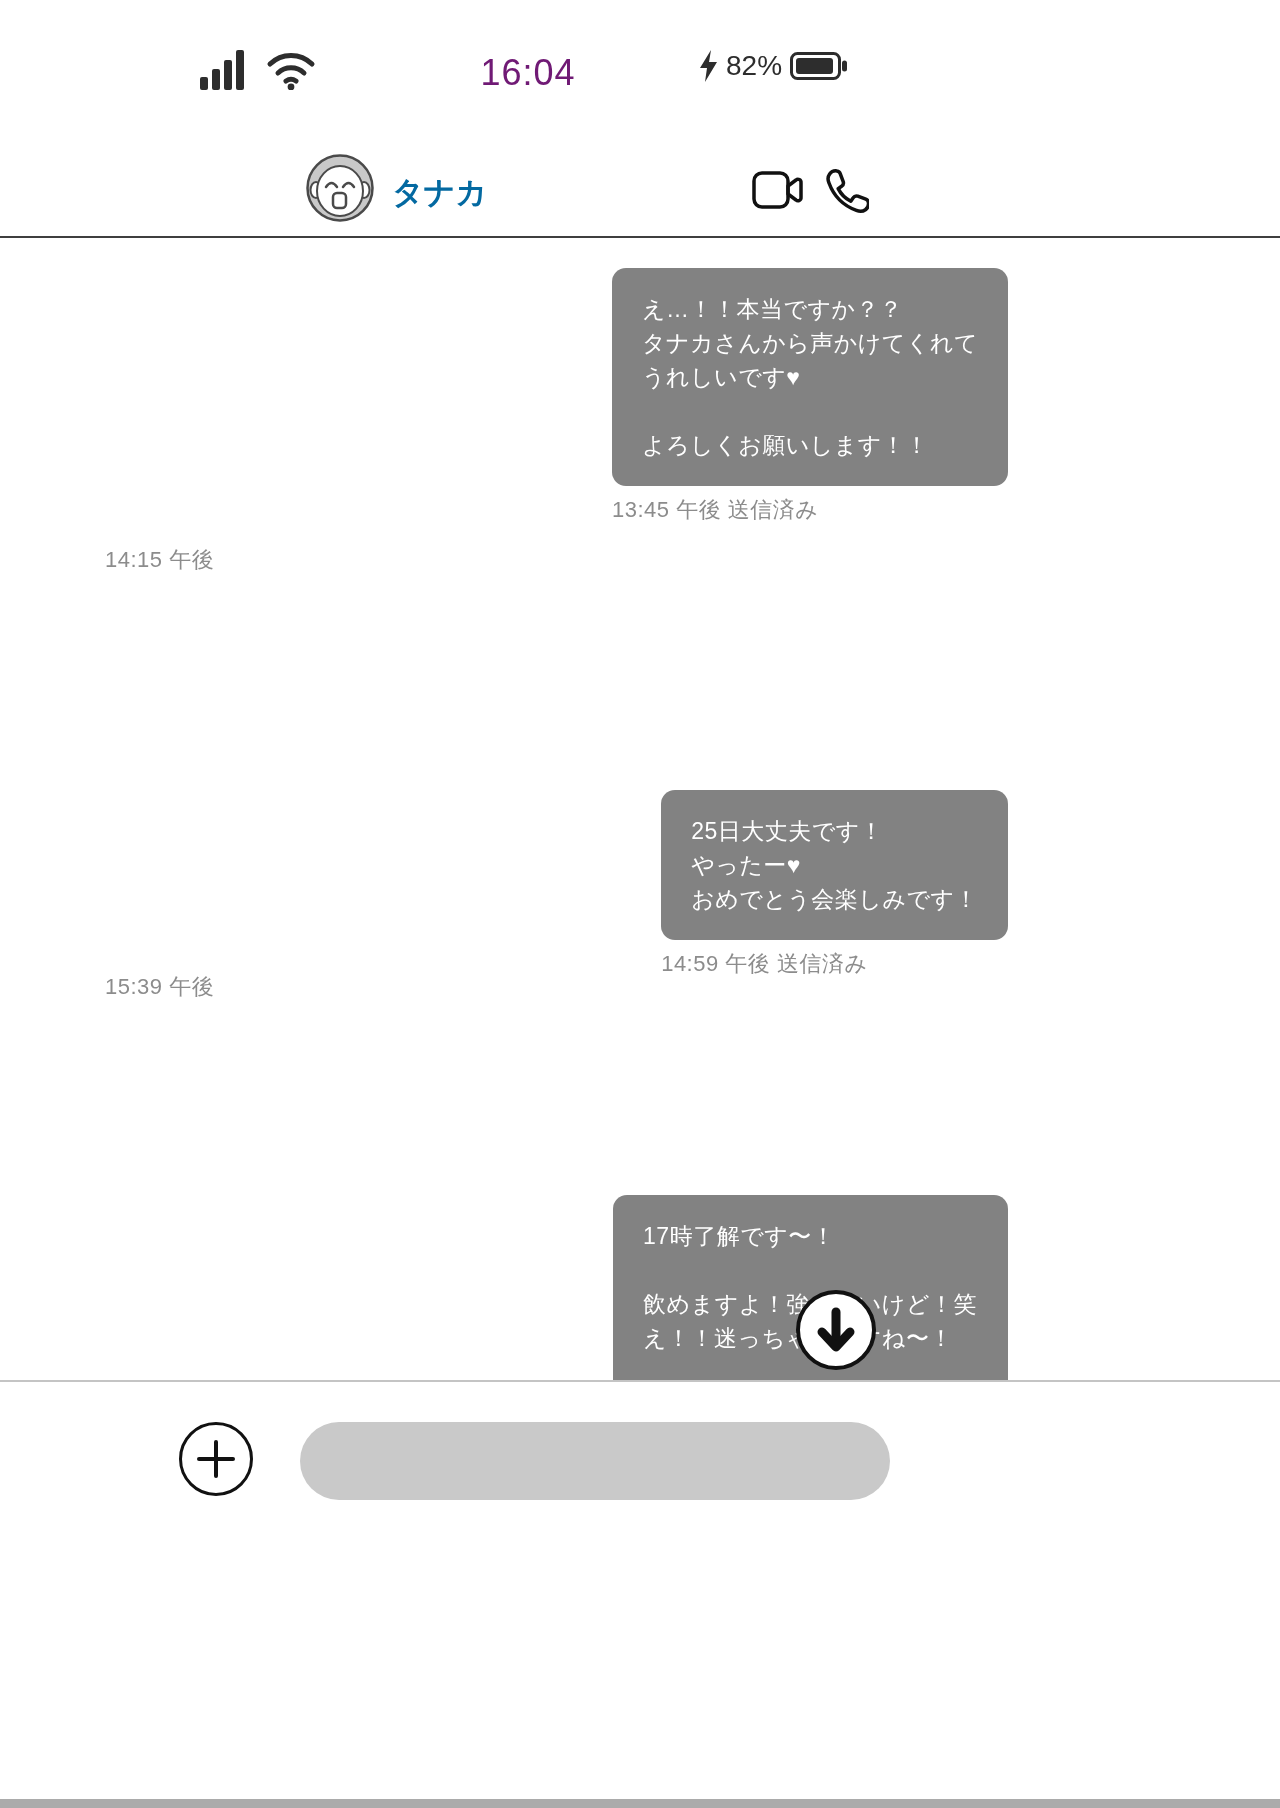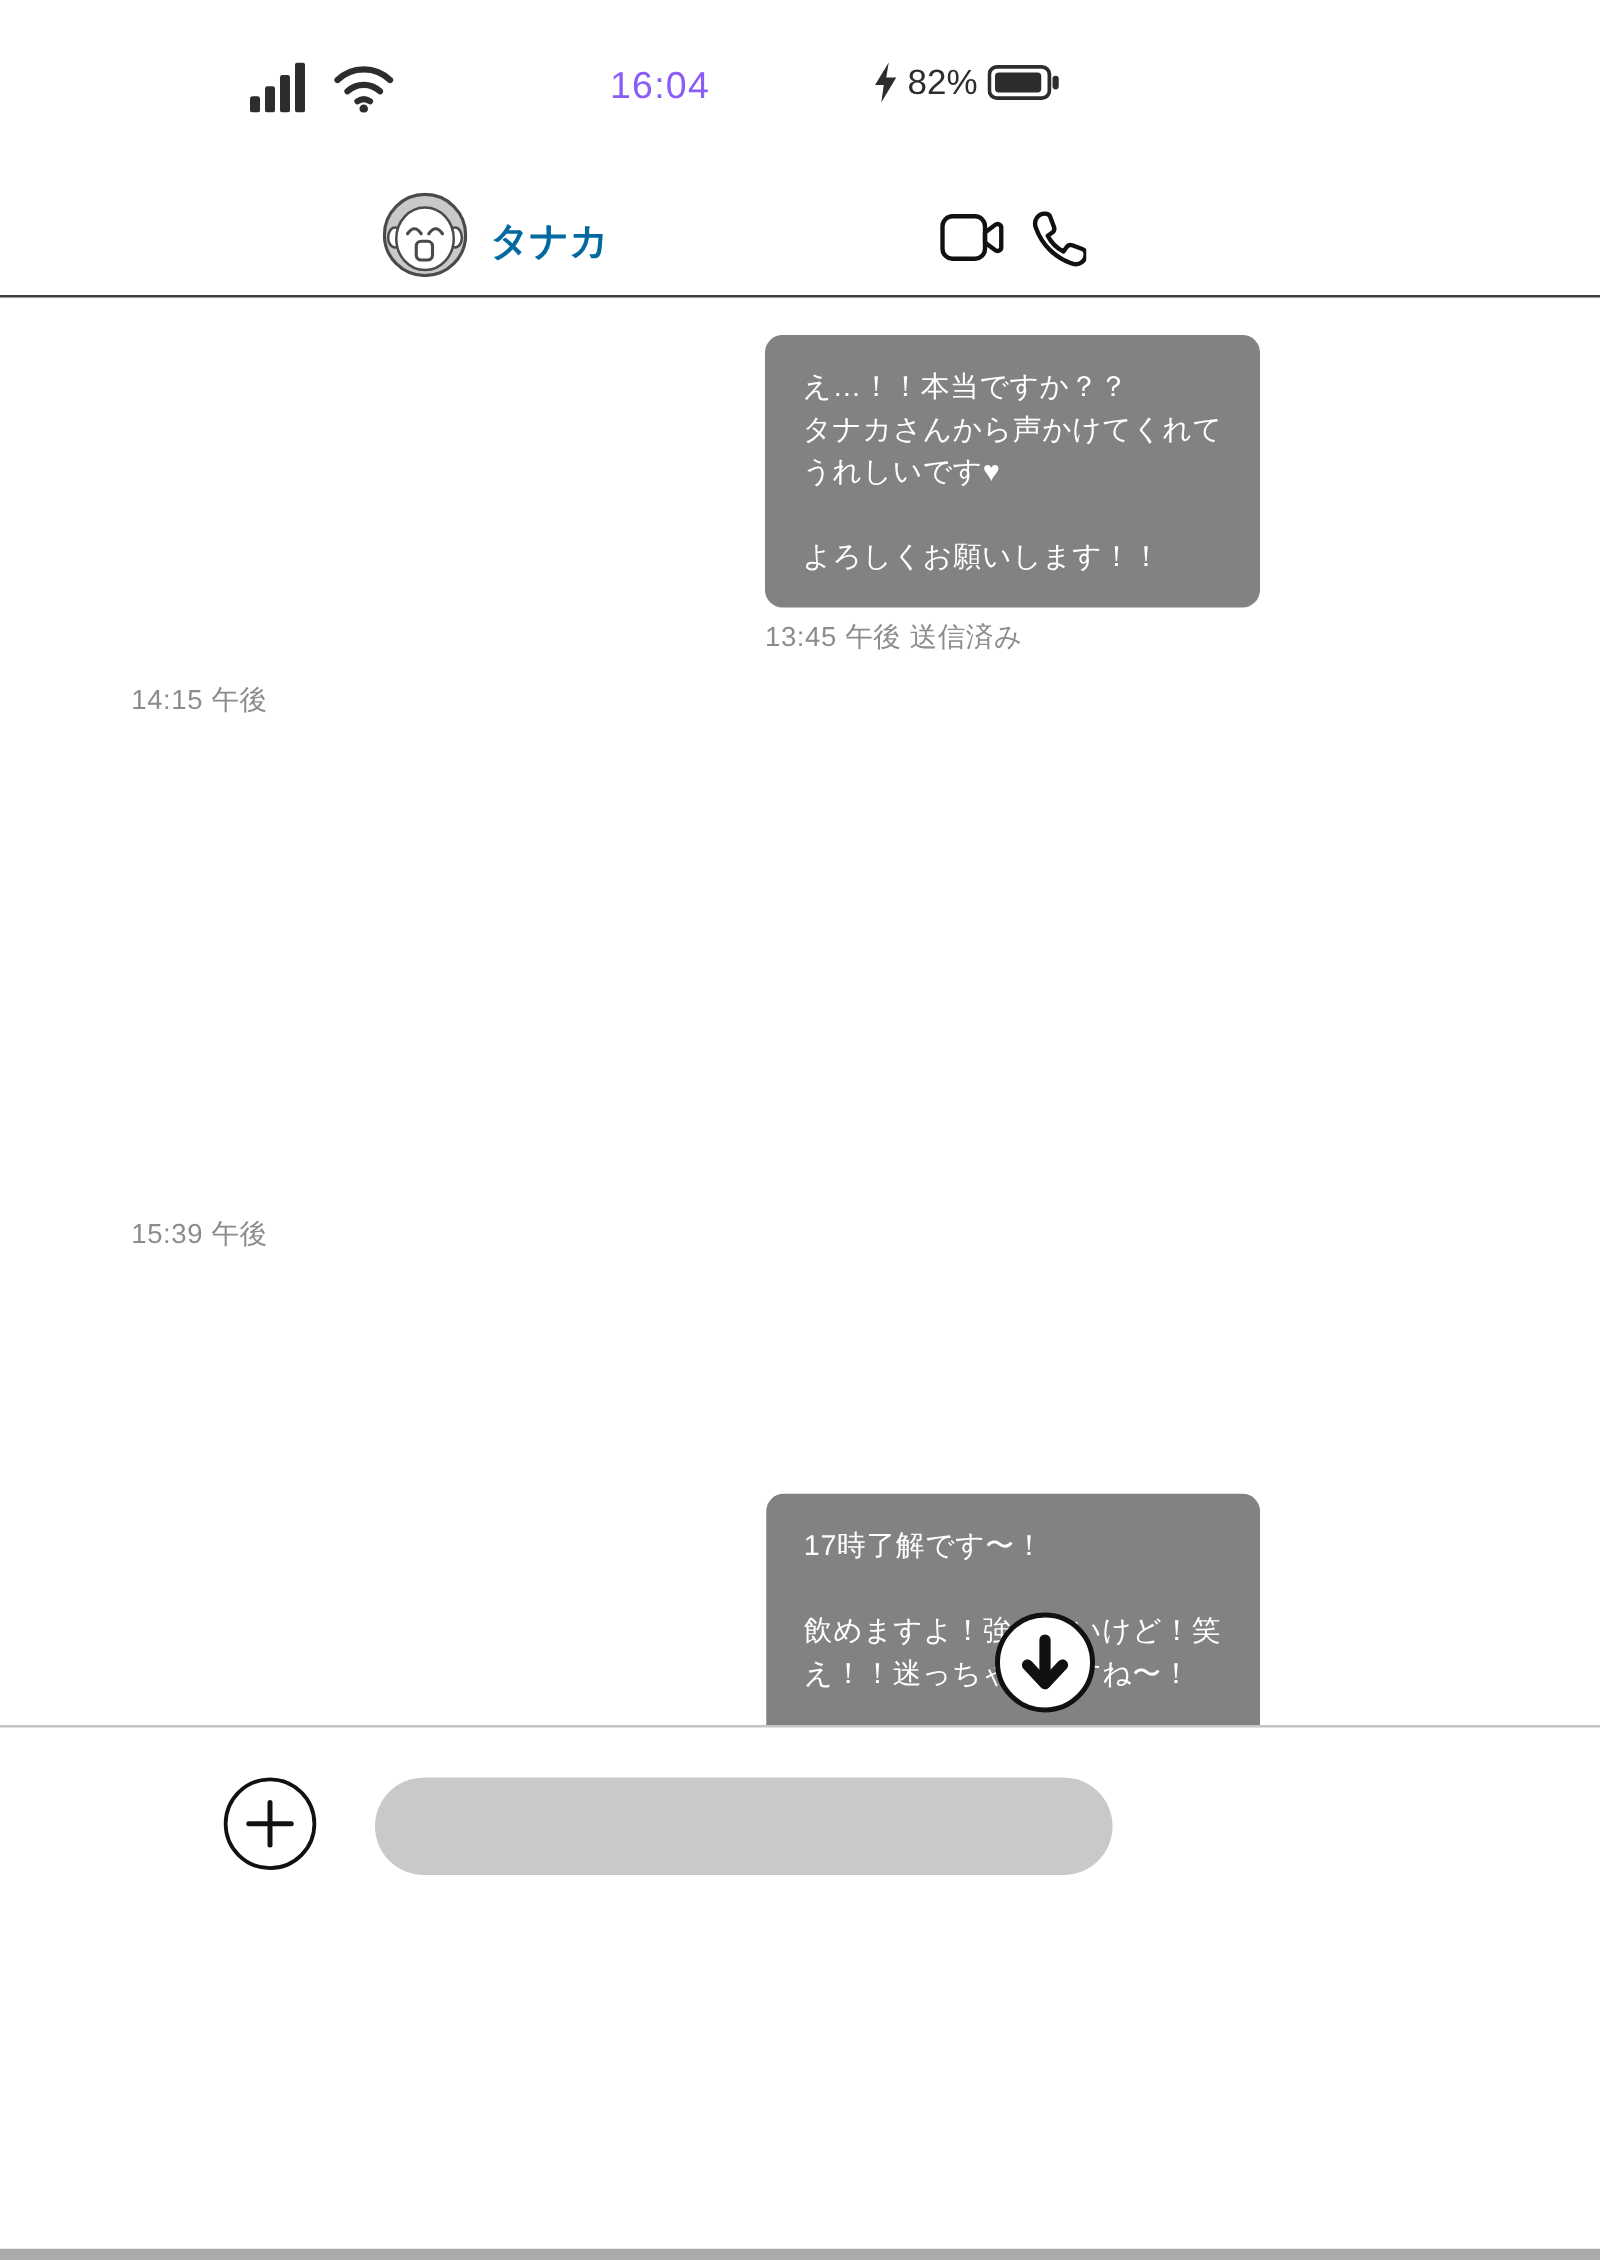--- a/index.html
+++ b/index.html
@@ -7,21 +7,21 @@
               font-family:"Liberation Sans","DejaVu Sans",sans-serif; }
   .screen { position:relative; width:1280px; height:1808px; background:#fff; }
 
   
   .topbar { position:absolute; top:0; left:0; right:0; height:238px;
             background:#fff; border-bottom:2px solid #3f3f3f; z-index:5; }
 
   .status-bar { position:absolute; top:40px; left:0; width:1056px; height:70px; }
   .sb-left { position:absolute; left:200px; top:10px; display:flex; align-items:flex-end; gap:14px; }
   .sb-time { position:absolute; left:448px; top:12px; width:160px; text-align:center;
-             font-size:30px; color:#8b5cf6; letter-spacing:1px; }
+             font-size:36px; color:#701a75; letter-spacing:1px; }
   .sb-right { position:absolute; left:700px; top:10px; display:flex; align-items:center; gap:8px; }
   .sb-pct { font-size:28px; color:#2d2d2d; }
 
   .chat-header { position:absolute; top:120px; left:0; right:0; height:116px; }
   .avatar { position:absolute; left:306px; top:34px; width:68px; height:68px; border-radius:50%; }
   .peer-name { position:absolute; left:392px; top:52px; font-size:31px; font-weight:700; color:#0369a1; }
   .hdr-btn { position:absolute; top:44px; width:52px; height:52px; background:none; border:none;
              cursor:pointer; display:flex; align-items:center; justify-content:center; }
   .hdr-btn.video { left:752px; }
   .hdr-btn.phone { left:818px; }
@@ -143,20 +143,26 @@
 うれしいです♥
 
 よろしくお願いします！！</div>
       <div class="meta">13:45 午後 送信済み</div>
     </div>
 
     <div class="msg-group left" style="top:296px">
       <div class="meta">14:15 午後</div>
     </div>
 
+    <div class="msg-group right" style="top:550px">
+      <div class="bubble sent">25日大丈夫です！
+やったー♥
+おめでとう会楽しみです！</div>
+      <div class="meta">14:59 午後 送信済み</div>
+    </div>
 
     <div class="msg-group left" style="top:723px">
       <div class="meta">15:39 午後</div>
     </div>
 
     <div class="msg-group right" style="top:955px">
       <div class="bubble sent">17時了解です〜！
 
 飲めますよ！強くないけど！笑
 え！！迷っちゃいますね〜！

